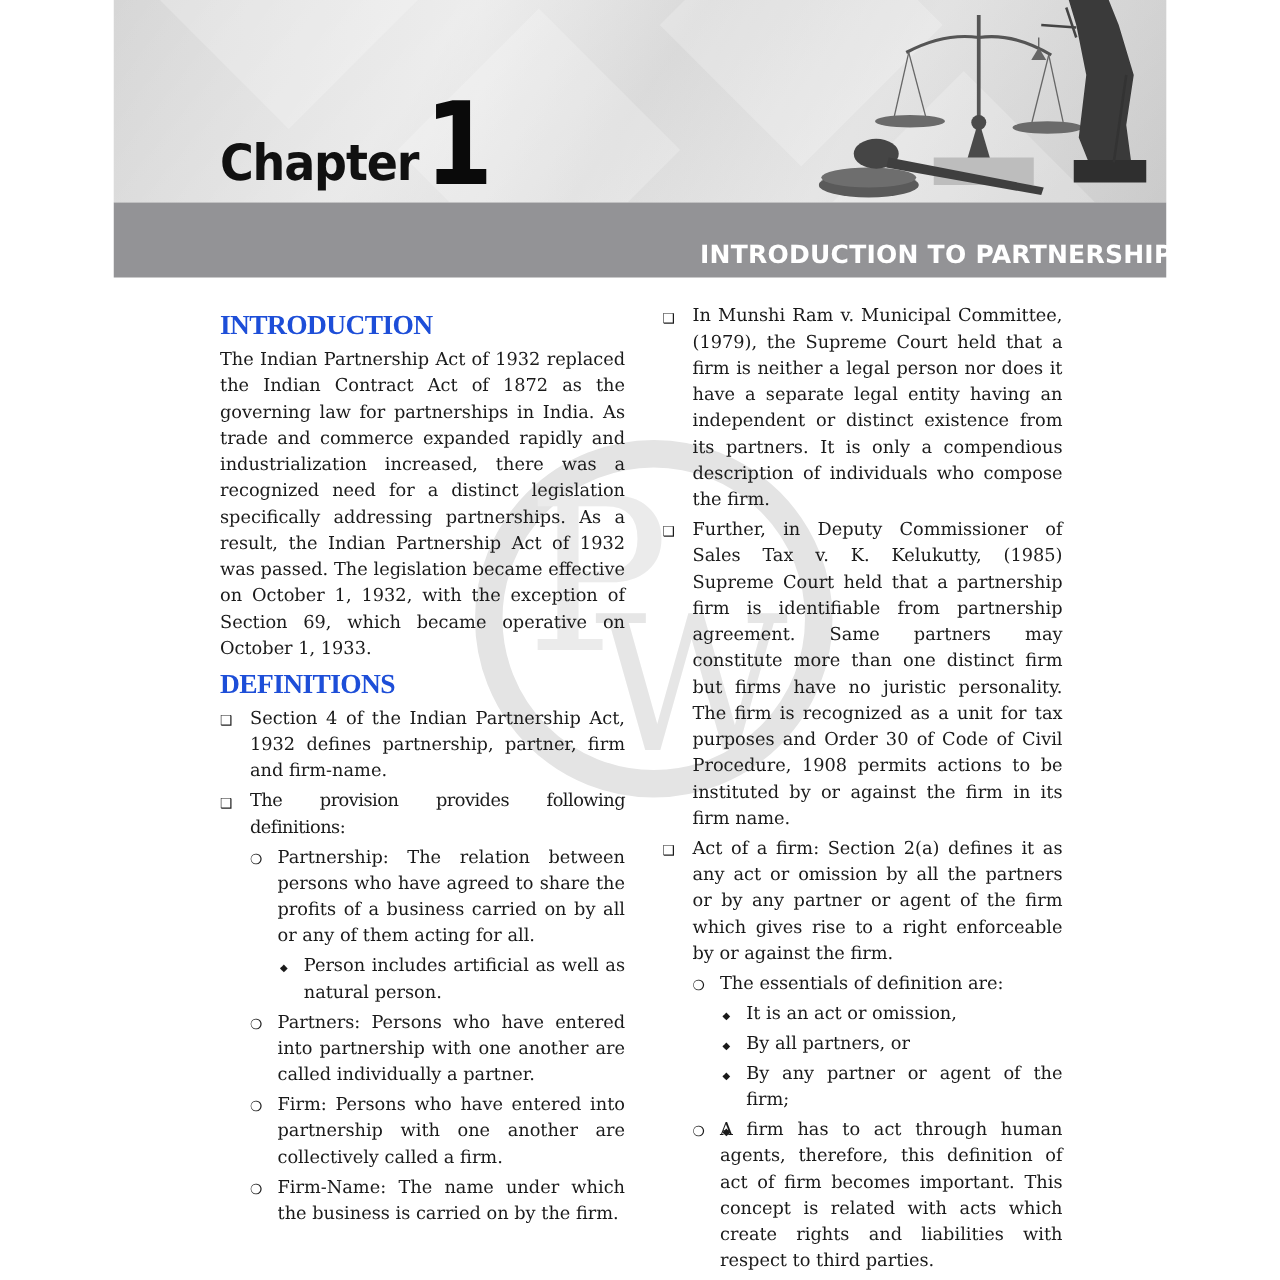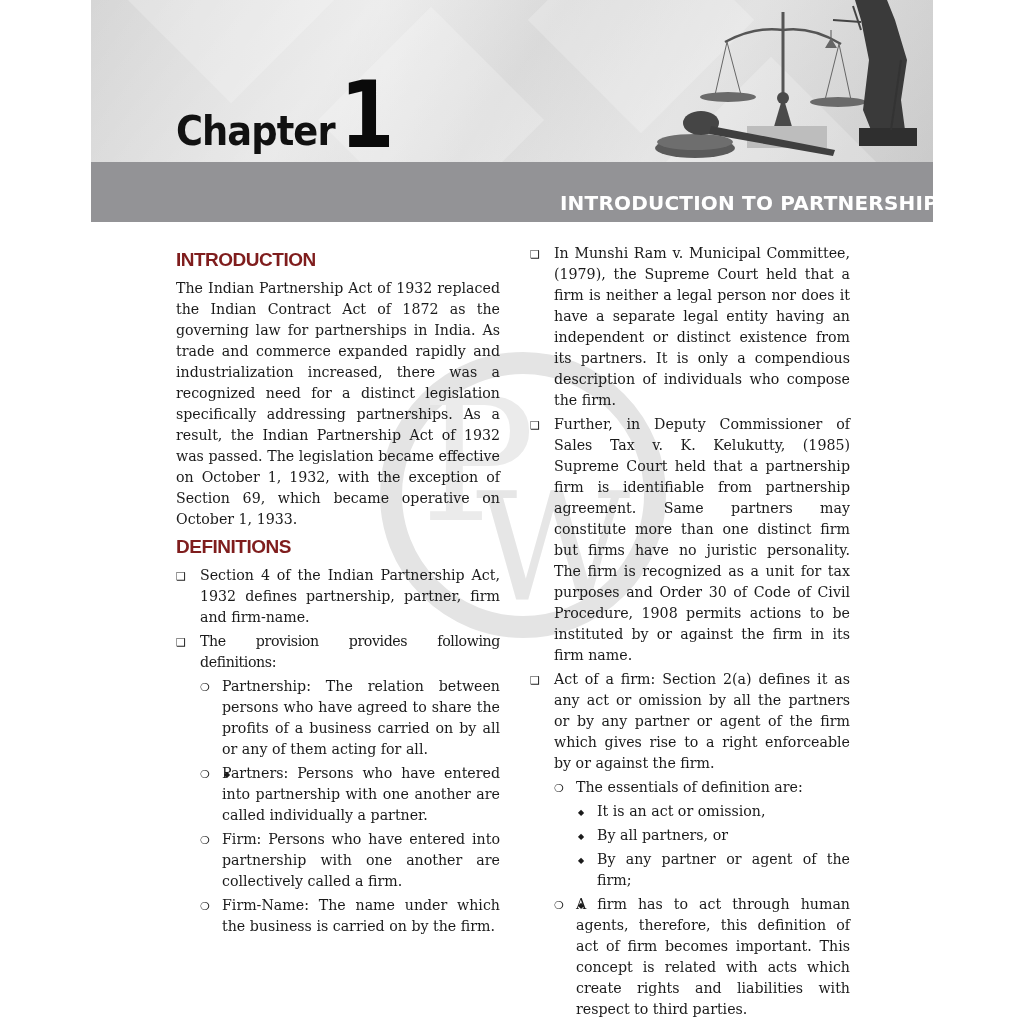--- a/index.html
+++ b/index.html
@@ -44,22 +44,22 @@
 
   
   .watermark { position:absolute; left:378px; top:350px; width:290px; height:290px; }
 
   
   .col { position:absolute; top:243px; font-size:14.2px; line-height:21px; }
   .col-left { left:176px; width:324px; }
   .col-right { left:530px; width:320px; }
 
   h2.section {
-    font-family:Liberation Sans, sans-serif; font-weight:bold; font-size:19px;
-    margin:6px 0 8px 0; letter-spacing:-0.5px; color:#7f1d1d;
+    font-family:Liberation Serif, serif; font-weight:bold; font-size:22px;
+    margin:6px 0 8px 0; letter-spacing:-0.5px; color:#1d4ed8;
   }
   p.body { margin:0; text-align:justify; }
   b { font-weight:normal; }
 
   ul.l1, ul.l2, ul.l3 { list-style:none; margin:0; padding:0; }
   ul.l1 > li { position:relative; padding-left:24px; text-align:justify; margin-bottom:3px; }
   ul.l2 > li { position:relative; padding-left:22px; text-align:justify; margin-bottom:3px; }
   ul.l3 > li { position:relative; padding-left:21px; text-align:justify; margin-bottom:3px; }
   .bullet { position:absolute; left:0; top:0; font-family:"DejaVu Sans", sans-serif; }
   .b-sq { font-size:11px; top:1px; }
@@ -137,20 +137,21 @@
       <li>
         <span class="bullet b-sq">❑</span>
         <span style="letter-spacing:-0.4px;">The provision provides following definitions:</span>
         <ul class="l2">
           <li>
             <span class="bullet b-circ">❍</span>
             <b>Partnership:</b><span> The relation between persons who have agreed to share the profits of a business carried on by all or any of them acting for all.</span>
             <ul class="l3">
               <li>
                 <span class="bullet b-dia">◆</span>
+                <span>Person includes artificial as well as natural person.</span>
               </li>
             </ul>
           </li>
           <li>
             <span class="bullet b-circ">❍</span>
             <b>Partners:</b><span> Persons who have entered into partnership with one another are called individually a partner.</span>
           </li>
           <li>
             <span class="bullet b-circ">❍</span>
             <b>Firm:</b><span> Persons who have entered into partnership with one another are collectively called a firm.</span>

